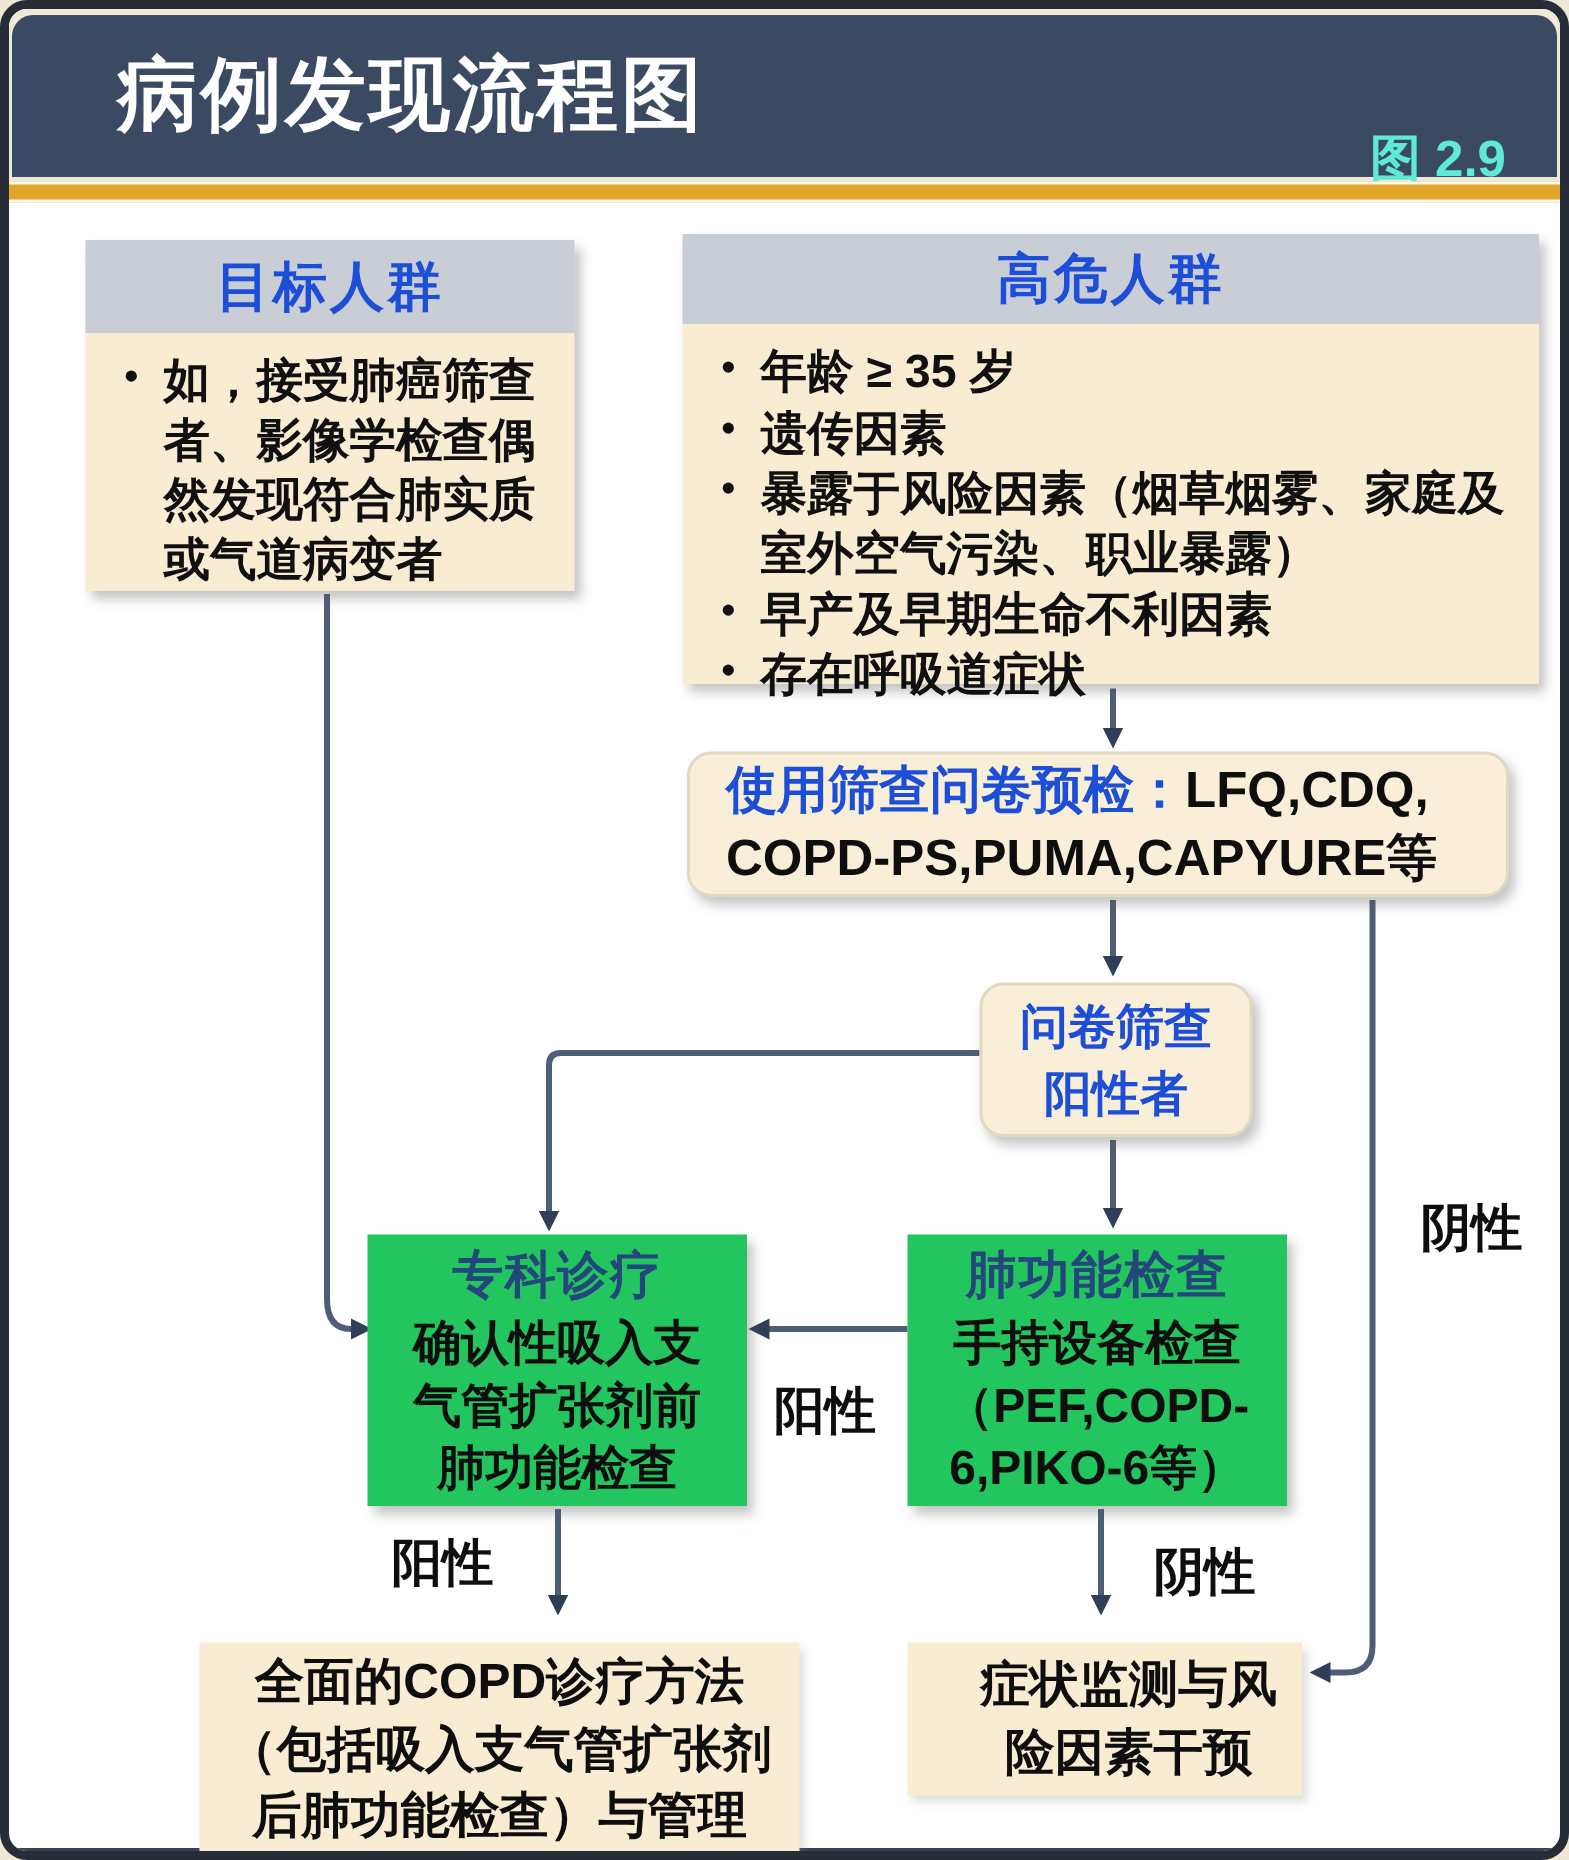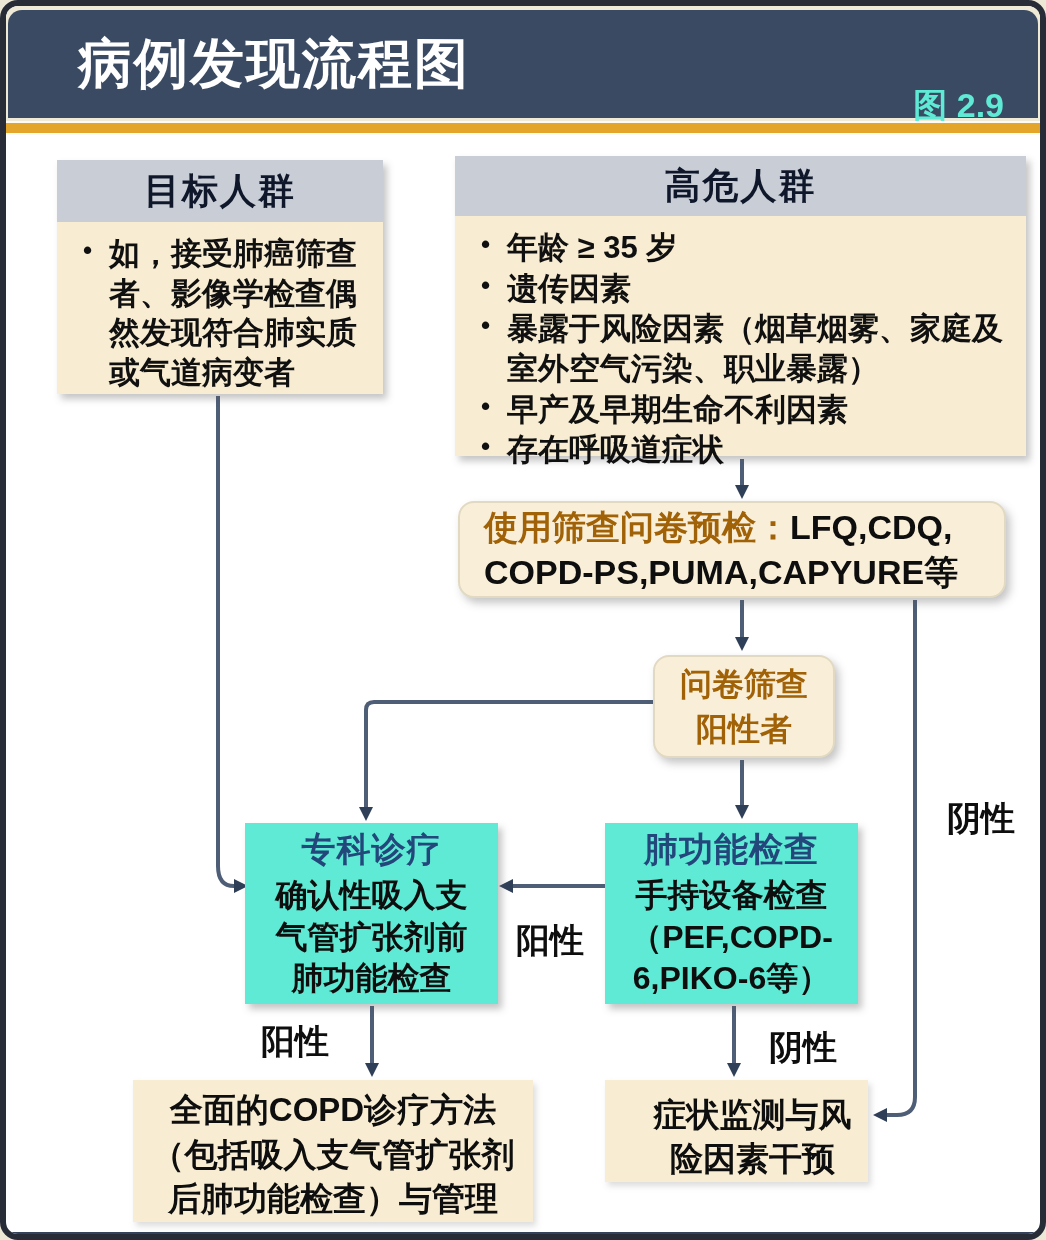--- a/index.html
+++ b/index.html
@@ -29,53 +29,53 @@
   }
   .gold-rule{position:absolute;left:0;top:115px;width:1034px;height:10px;background:#E3A52A;border-top:2px solid #FDFBF4;border-bottom:2px solid #FDFBF4;}
   .footer-bar{position:absolute;left:0;top:1226px;width:1034px;height:10px;background:#35425B;}
 
   svg.connectors{position:absolute;left:0;top:0;width:1034px;height:1228px;pointer-events:none;z-index:1;}
   .node{position:absolute;z-index:2;box-sizing:border-box;}
 
   
   .rect-node{background:#F8EDD3;box-shadow:4px 5px 7px rgba(90,90,90,0.35);}
   .node-header{
-    background:#C9CDD6;color:#0f172a;font-weight:700;font-size:36px;
+    background:#C9CDD6;color:#1d4ed8;font-weight:700;font-size:36px;
     display:flex;align-items:center;justify-content:center;letter-spacing:2px;
   }
   ul.bullets{list-style:none;margin:6px 0 0 0;padding:6px 12px 0 18px;}
   ul.bullets li{
     position:relative;padding-left:34px;color:#101010;
     font-size:31px;font-weight:600;line-height:1.28;margin-bottom:1px;
   }
   ul.bullets li::before{content:"•";position:absolute;left:8px;top:0;font-size:26px;}
 
   
   .round-node{
     background:#F9EFD8;border:2px solid #E2D9C2;border-radius:16px;
     box-shadow:4px 5px 8px rgba(90,90,90,0.35);
     display:flex;align-items:center;
   }
   .q-text{padding:0 24px;font-size:34px;font-weight:700;color:#0E0E0E;line-height:1.32;}
-  .blue{color:#a16207;}
+  .blue{color:#1d4ed8;}
   .preline{white-space:pre-line;}
   .center{text-align:center;width:100%;}
 
   
   .gray-node{
-    background:#5eead4;box-shadow:4px 5px 7px rgba(90,90,90,0.35);
+    background:#22c55e;box-shadow:4px 5px 7px rgba(90,90,90,0.35);
     display:flex;flex-direction:column;align-items:center;justify-content:center;
   }
   .gb-title{color:#24477B;font-size:34px;font-weight:700;letter-spacing:1px;}
   .gb-body{color:#0E0E0E;font-size:32px;font-weight:600;line-height:1.3;text-align:center;margin-top:2px;}
 
   
   .cream-node{
     background:#F8EDD3;box-shadow:3px 4px 6px rgba(120,120,120,0.25);
-    display:flex;align-items:flex-end;justify-content:center;
+    display:flex;align-items:center;justify-content:center;margin-top:15px;
   }
   .cream-node .body{color:#0E0E0E;font-size:33px;font-weight:600;line-height:1.35;text-align:center;}
 
   .edge-label{
     position:absolute;z-index:3;width:90px;text-align:center;
     font-size:34px;font-weight:600;color:#0E0E0E;white-space:nowrap;
   }
 
   
   #node-target{left:51px;top:154px;width:326px;height:234px;}

